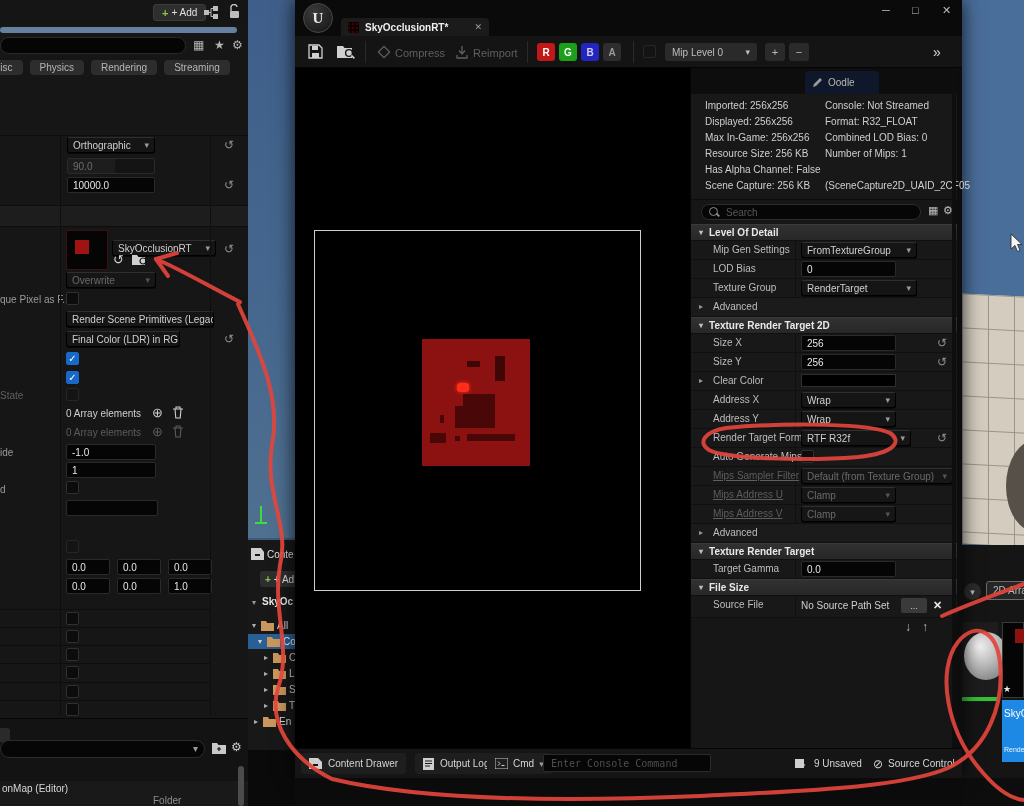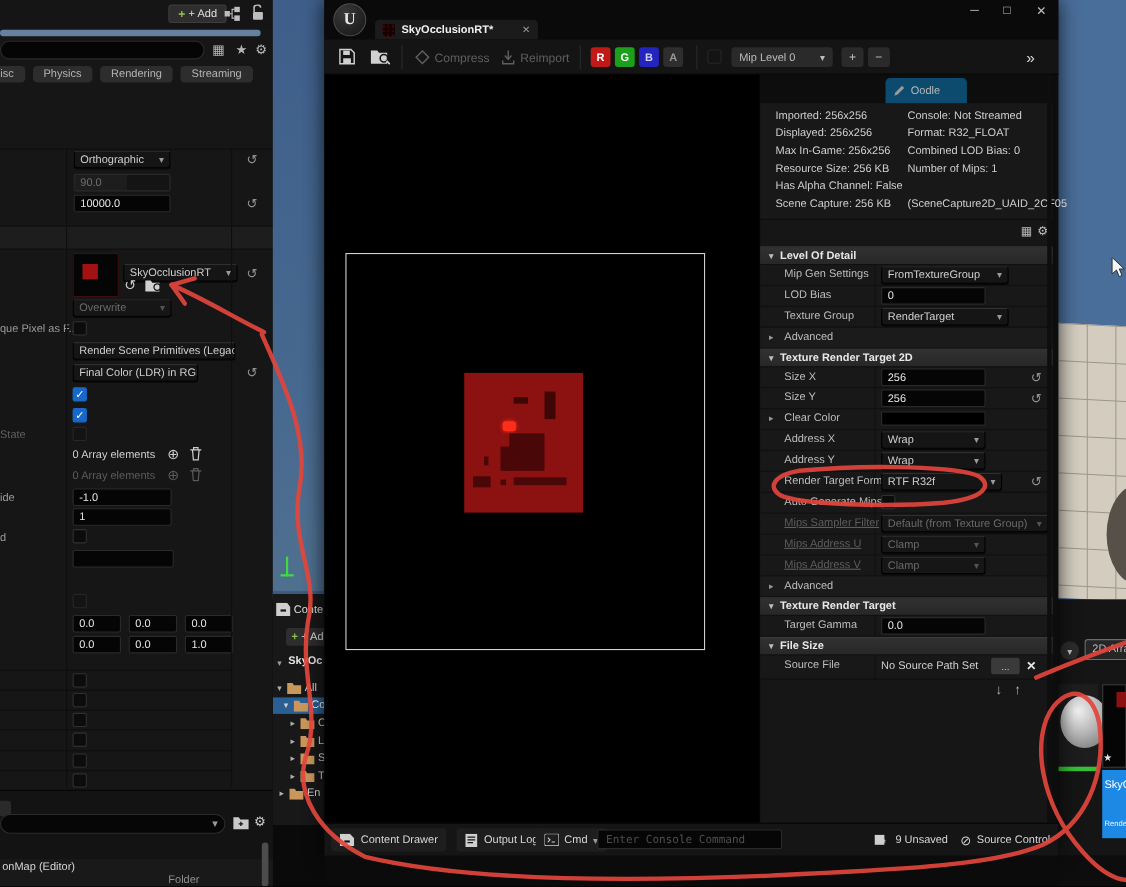--- a/index.html
+++ b/index.html
@@ -422,21 +422,21 @@
     <div class="abs" style="left:395px;top:68px;width:266px;height:680px;background:#161616;border-left:1px solid #050505;">
 
       <div class="abs" style="left:0;top:0;width:266px;height:26px;background:#0d0d0d;">
         <div class="abs" style="left:4px;top:3px;width:106px;height:23px;background:#1d1d1d;border-radius:4px 4px 0 0;display:flex;align-items:flex-end;gap:5px;padding:0 7px;margin-top:48px;">
           <svg width="11" height="11" viewBox="0 0 11 11">
               <path d="M1 10l1-3 6-6 2 2-6 6z" fill="#cfcfcf"></path>
             </svg>
           <span style="color:#efefef;font-size:10px;">Details</span>
           <span style="margin-left:auto;color:#9a9a9a;font-size:9px;">✕</span>
         </div>
-        <div class="abs" style="left:114px;top:3px;width:74px;height:23px;background:#0c4a6e;border-radius:4px 4px 0 0;display:flex;align-items:center;gap:5px;padding:0 7px;">
+        <div class="abs" style="left:114px;top:3px;width:74px;height:23px;background:#0f172a;border-radius:4px 4px 0 0;display:flex;align-items:center;gap:5px;padding:0 7px;">
           <svg width="11" height="11" viewBox="0 0 11 11">
               <path d="M1 10l1-3 6-6 2 2-6 6z" fill="#9a9a9a"></path>
             </svg>
           <span style="color:#b8b8b8;font-size:10px;">Oodle</span>
         </div>
       </div>
 
       <div class="abs" style="left:0;top:26px;width:266px;height:106px;background:#181818;border-bottom:1px solid #0c0c0c;font-size:10px;color:#cfcfcf;">
         <span class="abs" style="left:14px;top:6px;text-align:right;">Imported: 256x256</span>
         <span class="abs" style="left:14px;top:22px;">Displayed: 256x256</span>
@@ -444,20 +444,24 @@
         <span class="abs" style="left:14px;top:54px;">Resource Size: 256 KB</span>
         <span class="abs" style="left:14px;top:70px;">Has Alpha Channel: False</span>
         <span class="abs" style="left:14px;top:86px;">Scene Capture: 256 KB</span>
         <span class="abs" style="left:134px;top:6px;">Console: Not Streamed</span>
         <span class="abs" style="left:134px;top:22px;">Format: R32_FLOAT</span>
         <span class="abs" style="left:134px;top:38px;">Combined LOD Bias: 0</span>
         <span class="abs" style="left:134px;top:54px;">Number of Mips: 1</span>
         <span class="abs" style="left:134px;top:86px;white-space:nowrap;">(SceneCapture2D_UAID_2CF05</span>
       </div>
 
+      <div class="abs" style="left:10px;top:136px;width:220px;height:16px;background:#060606;border:1px solid #2c2c2c;border-radius:8px;display:flex;align-items:center;gap:6px;padding:0 7px;">
+        <span class="mag"></span>
+        <span style="color:#585858;font-size:10px;">Search</span>
+      </div>
       <span class="abs" style="left:237px;top:136px;color:#bdbdbd;font-size:11px;">▦</span>
       <span class="abs" style="left:252px;top:136px;color:#bdbdbd;font-size:11px;">⚙</span>
 
       <div class="abs sechdr" style="left:0;top:156px;width:266px;height:17px;">
         <span class="tri">▾</span>
         <span>Level Of Detail</span>
       </div>
       <div class="drow" style="top:173px;">
           <span class="colsep"></span>
         <span class="dlabel">Mip Gen Settings</span>

